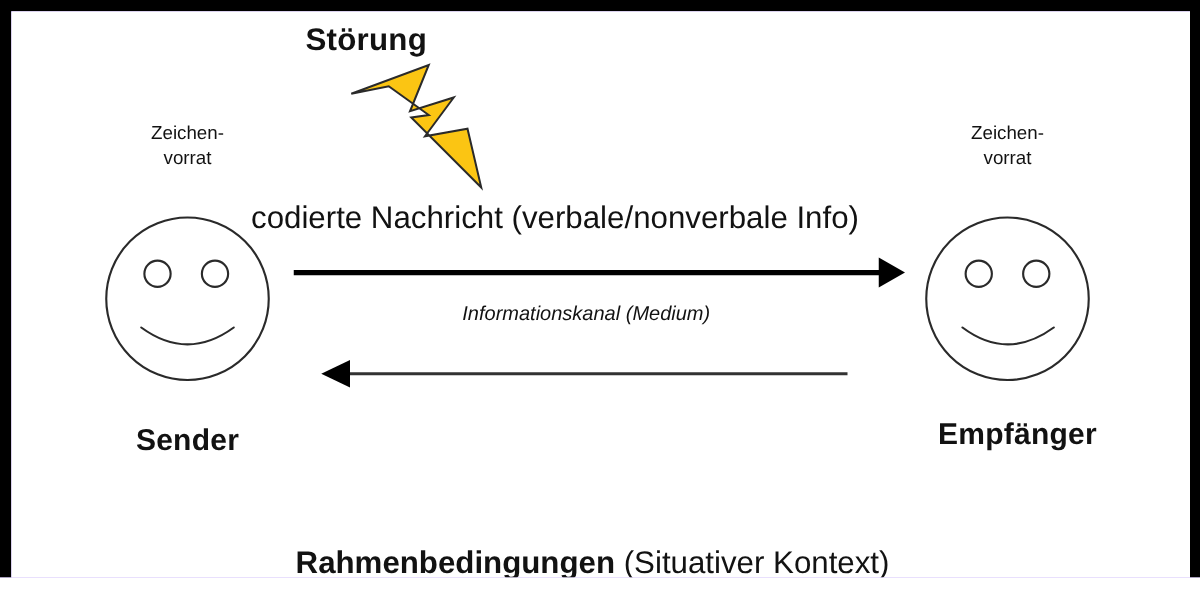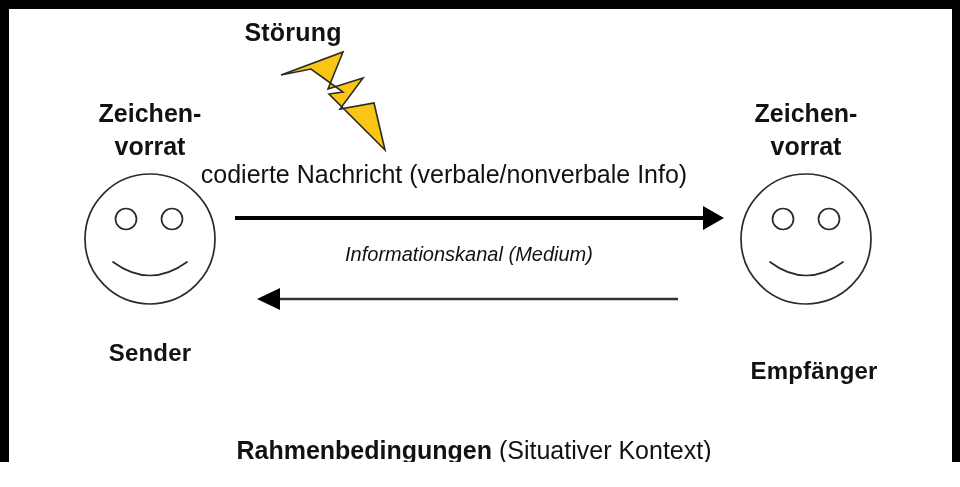--- a/index.html
+++ b/index.html
@@ -36,25 +36,25 @@
   
   .txt {
     position: absolute;
     white-space: nowrap;
     line-height: 1.18;
     color: #121212;
   }
   .txt.center { transform: translateX(-50%); text-align: center; }
 
   .t-stoerung      { font-size: 25px; font-weight: bold; letter-spacing: .2px; }
-  .t-zeichenvorrat { font-size: 25px; font-weight: bold; line-height: 1.32;
+  .t-zeichenvorrat { font-size: 15px; font-weight: normal; line-height: 1.32;
                      white-space: normal; text-align: center; width: 190px; }
   .t-role          { font-size: 24px; font-weight: bold; letter-spacing: .2px; margin-top: 14px; }
   .t-message       { font-size: 25px; font-weight: normal; }
-  .t-channel       { font-size: 20px; font-style: italic; font-weight: normal; }
+  .t-channel       { font-size: 16px; font-style: italic; font-weight: normal; }
   .t-feedback      { font-size: 24px; font-weight: normal; }
   .t-caption       { font-size: 25px; font-weight: normal; }
   .t-caption b     { font-weight: bold; margin-top: 25px; }
 
   
   .vector-layer {
     position: absolute;
     left: 0; top: 0;
     width: 960px; height: 487px;
     pointer-events: none;
@@ -118,21 +118,21 @@
   <div class="txt center t-zeichenvorrat" style="left:150px; top:97px;">
     <span>Zeichen-</span><br>
     <span>vorrat</span>
   </div>
   <div class="txt center t-role" style="left:150px; top:325px;">Sender</div>
 
   <div class="txt center t-zeichenvorrat" style="left:806px; top:97px;">
     <span>Zeichen-</span><br>
     <span>vorrat</span>
   </div>
-  <div class="txt center t-role" style="left:814px; top:343px;">Empfänger</div>
+  <div class="txt center t-role" style="left:814px; top:320px;">Empfänger</div>
 
   <div class="txt center t-message" style="left:444px; top:160px;">codierte Nachricht (verbale/nonverbale Info)</div>
 
   <div class="txt center t-channel" style="left:469px; top:243px;">Informationskanal (Medium)</div>
 
 
   <div class="txt center t-caption" style="left:474px; top:436px;">
     <b>Rahmenbedingungen</b><span> (Situativer Kontext)</span>
   </div>
 

